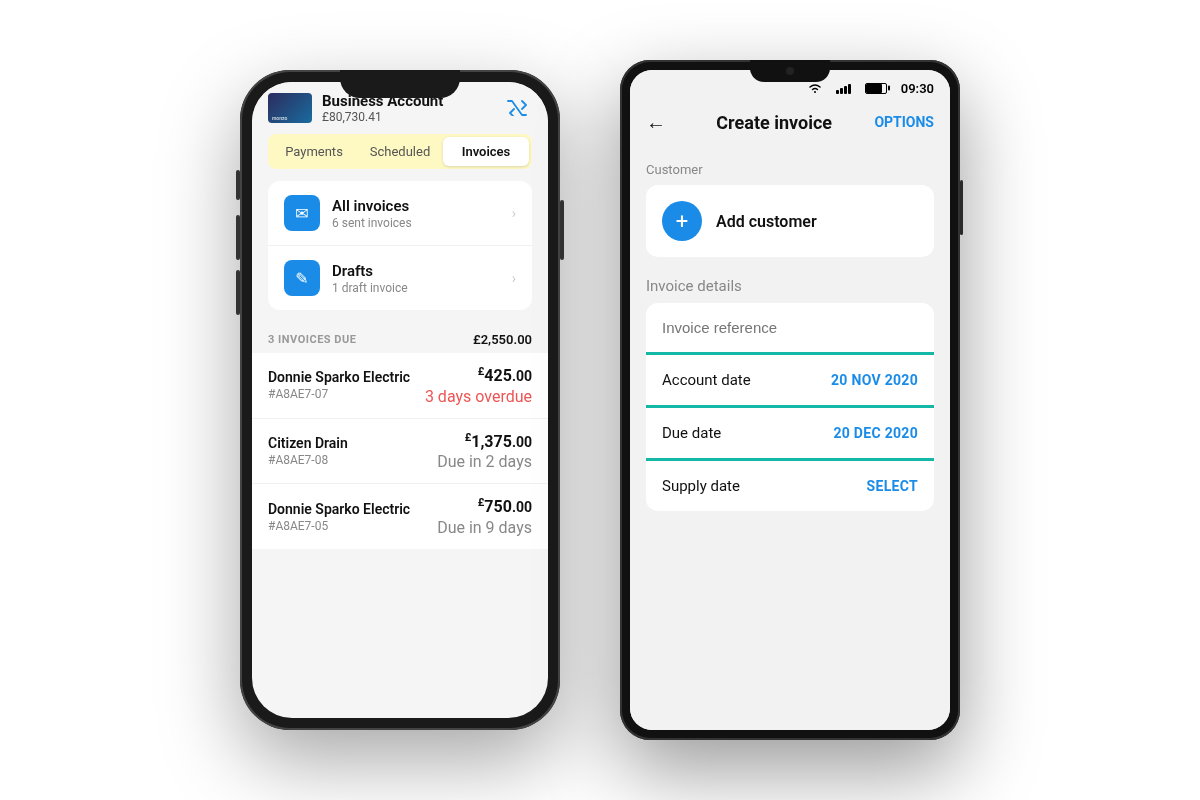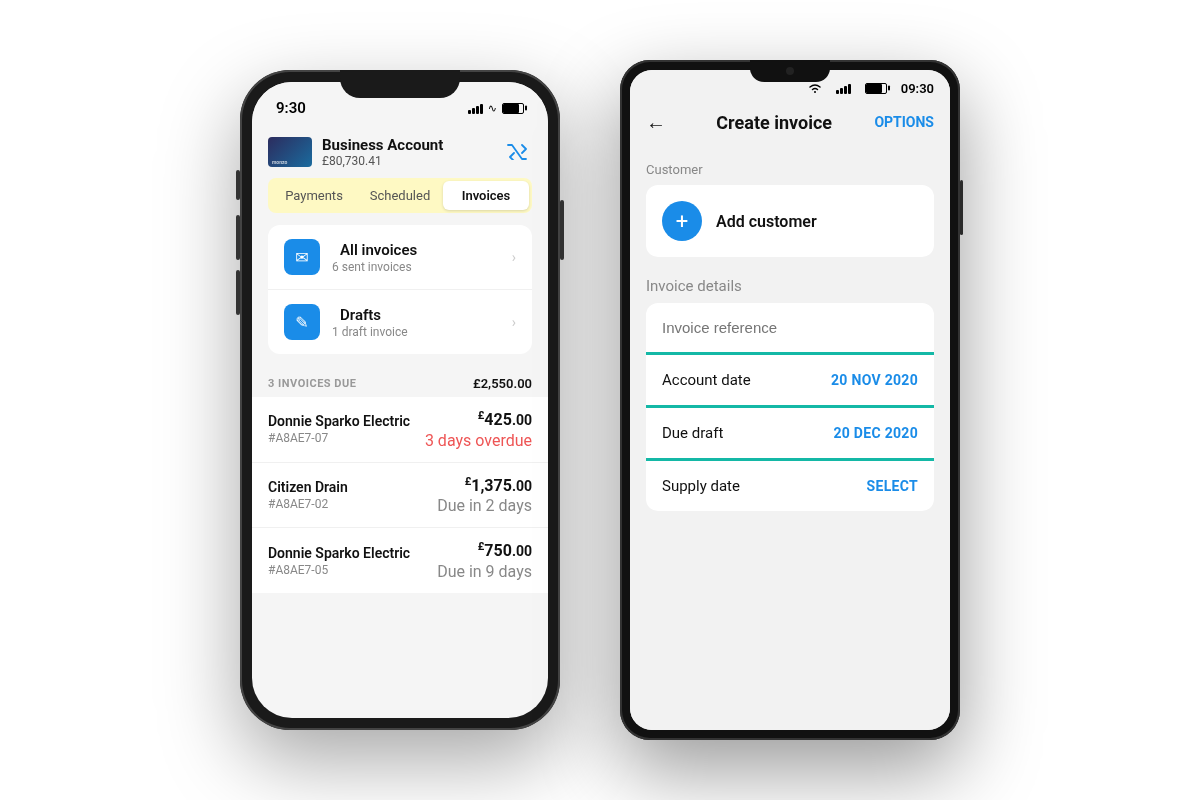--- a/index.html
+++ b/index.html
@@ -283,21 +283,20 @@
     }
 
     .invoice-text {
       flex: 1;
     }
 
     .invoice-title {
       font-size: 15px;
       font-weight: 600;
       color: #111;
-      margin-left: 8px;
     }
 
     .invoice-sub {
       font-size: 12px;
       color: #888;
       margin-top: 1px;
     }
 
     .chevron {
       color: #ccc;
@@ -609,35 +608,20 @@
 
   <div class="phone-1">
     <div class="notch"></div>
     <div class="side-btn-right"></div>
     <div class="side-btn-left-1"></div>
     <div class="side-btn-left-2"></div>
     <div class="side-btn-left-3"></div>
 
     <div class="phone-screen-1">
 
-      <div class="status-bar-1">
-        <span class="status-time">9:30</span>
-        <div class="status-icons">
-          <div class="signal-bars">
-            <div class="signal-bar" style="height:4px;"></div>
-            <div class="signal-bar" style="height:6px;"></div>
-            <div class="signal-bar" style="height:8px;"></div>
-            <div class="signal-bar" style="height:10px;"></div>
-          </div>
-          <span class="wifi-icon">∿</span>
-          <div class="battery-icon">
-            <div class="battery-fill"></div>
-          </div>
-        </div>
-      </div>
 
       <div class="account-header">
         <div class="account-info">
           <div class="card-thumbnail"></div>
           <div class="account-text-info">
             <span class="account-name">Business Account</span>
             <span class="account-balance">£80,730.41</span>
           </div>
         </div>
         <div class="shuffle-icon">
@@ -688,21 +672,21 @@
             <div class="inv-amount">
               <span class="pounds-sign">£</span><span class="big-num">425</span><span>.00</span>
             </div>
             <div class="inv-status overdue">3 days overdue</div>
           </div>
         </div>
 
         <div class="invoice-list-item">
           <div class="inv-left">
             <div class="inv-name">Citizen Drain</div>
-            <div class="inv-ref">#A8AE7-02</div>
+            <div class="inv-ref">#A8AE7-08</div>
           </div>
           <div class="inv-right">
             <div class="inv-amount">
               <span class="pounds-sign">£</span><span class="big-num">1,375</span><span>.00</span>
             </div>
             <div class="inv-status due">Due in 2 days</div>
           </div>
         </div>
 
         <div class="invoice-list-item">
@@ -772,21 +756,21 @@
           <div class="detail-row reference-row">
             <input class="reference-input" type="text" placeholder="Invoice reference" style="">
           </div>
 
           <div class="detail-row">
             <span class="detail-label">Account date</span>
             <span class="detail-value">20 NOV 2020</span>
           </div>
 
           <div class="detail-row">
-            <span class="detail-label">Due draft</span>
+            <span class="detail-label">Due date</span>
             <span class="detail-value">20 DEC 2020</span>
           </div>
 
           <div class="detail-row">
             <span class="detail-label">Supply date</span>
             <span class="detail-value select">SELECT</span>
           </div>
 
         </div>
 

